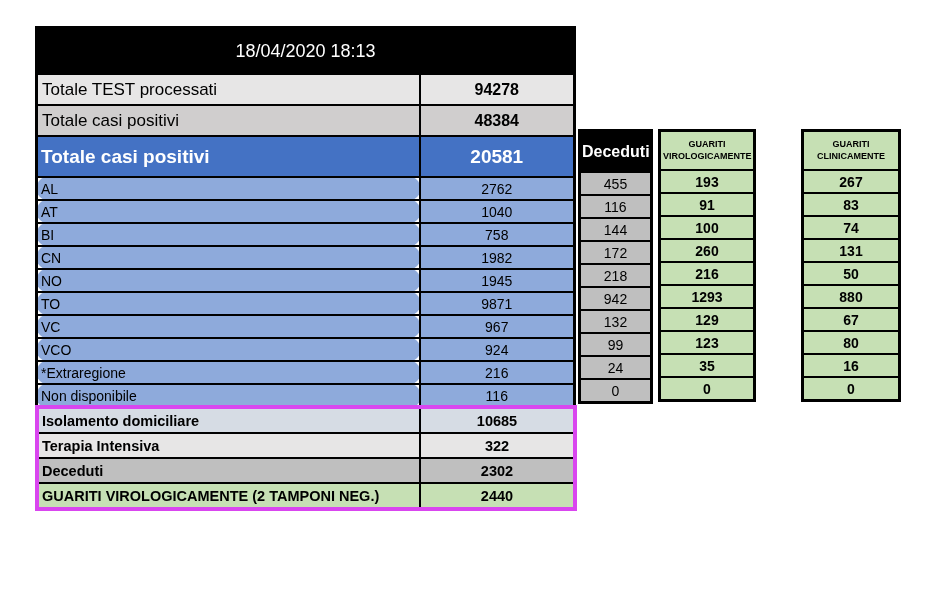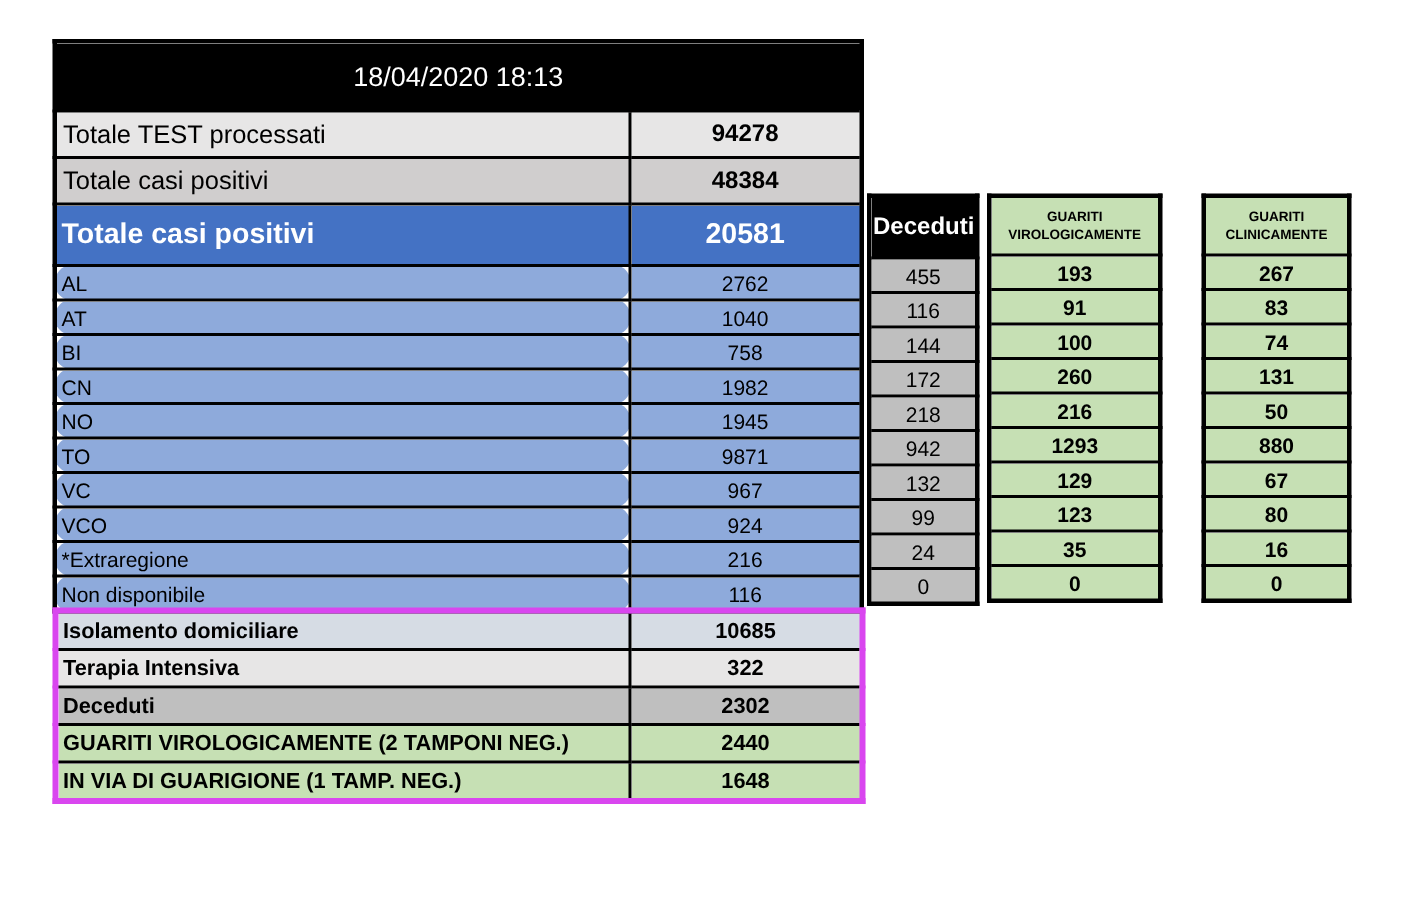--- a/index.html
+++ b/index.html
@@ -69,21 +69,21 @@
   }
   .prov-row .lbl { padding-left: 3px; border-radius: 10px; }
   .prov-row .val { text-align: center; }
 
   
   .side-table {
     position: absolute;
     border: 3px solid #000;
   }
   .dec-table { left: 578px; top: 129px; width: 75px; }
-  .gv-table  { left: 658px; top: 129px; width: 117px; }
+  .gv-table  { left: 658px; top: 129px; width: 98px; }
   .gc-table  { left: 801px; top: 129px; width: 100px; }
 
   .side-table th {
     height: 37px;
     text-align: center;
     vertical-align: middle;
   }
   .dec-table th {
     background: #000000;
     color: #ffffff;
@@ -322,20 +322,16 @@
       <td class="val">322</td>
     </tr>
     <tr class="s-gray">
       <td class="lbl">Deceduti</td>
       <td class="val">2302</td>
     </tr>
     <tr class="s-green">
       <td class="lbl">GUARITI VIROLOGICAMENTE (2 TAMPONI NEG.)</td>
       <td class="val">2440</td>
     </tr>
-    <tr class="s-green">
-      <td class="lbl">IN VIA DI GUARIGIONE (1 TAMP. NEG.)</td>
-      <td class="val">1648</td>
-    </tr>
   </tbody>
     </table>
 
 </div>
 
 </body></html>

